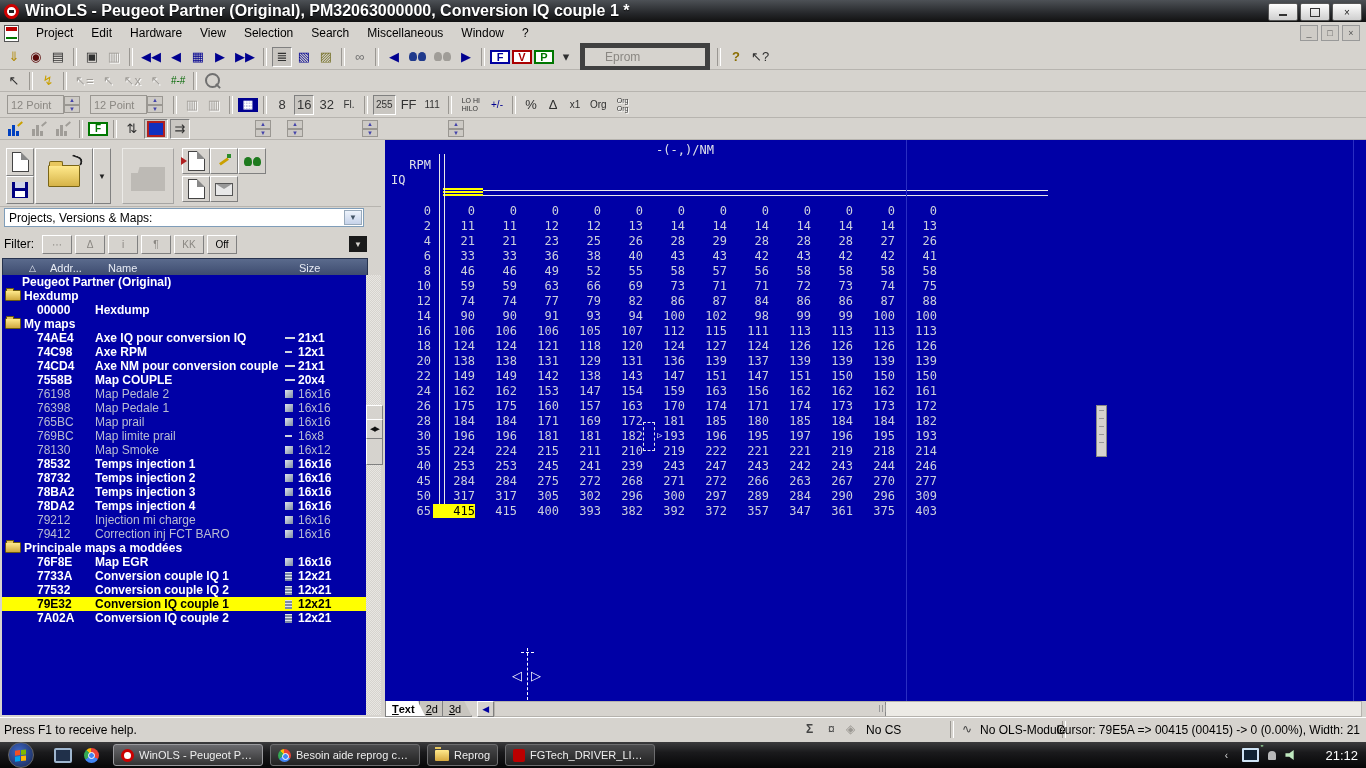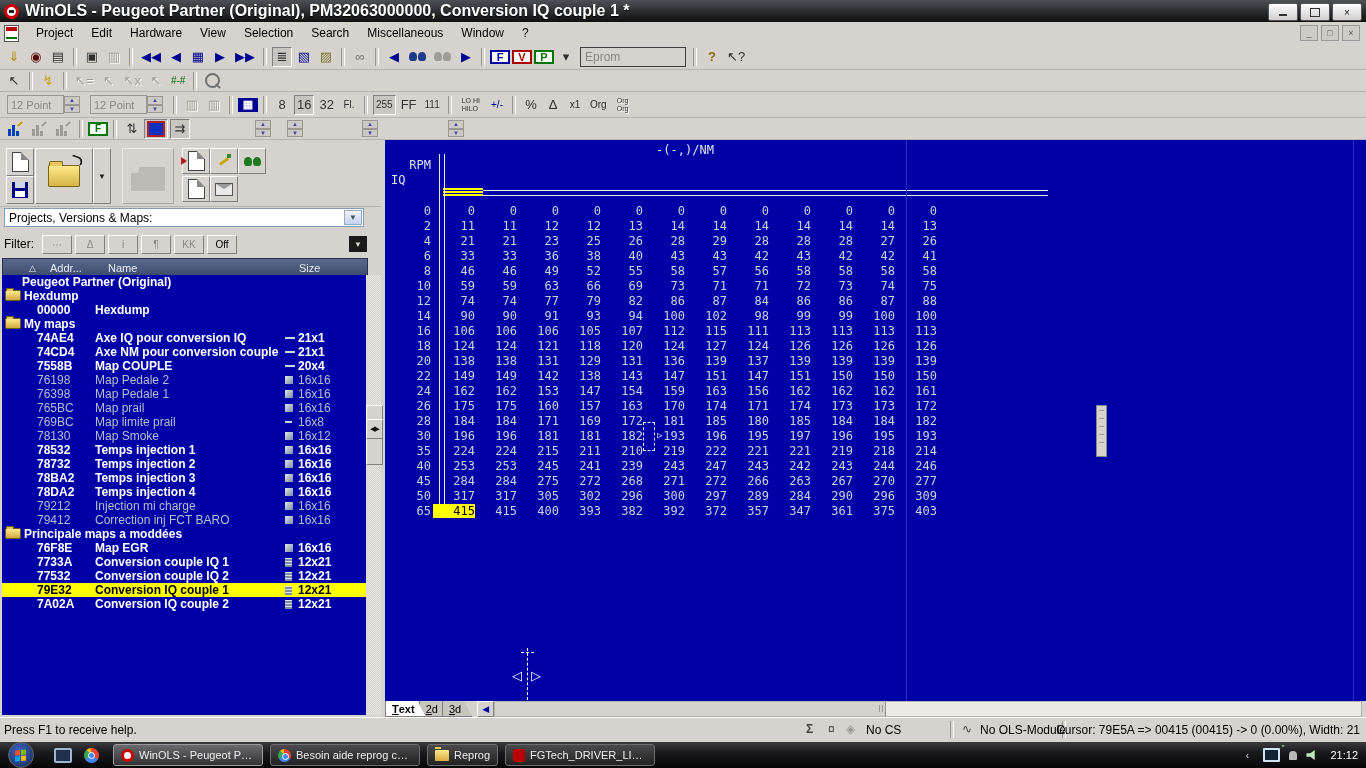--- a/index.html
+++ b/index.html
@@ -34,22 +34,22 @@
     font-size:13px;color:#333;margin:0 1px;border:1px solid transparent;box-sizing:border-box;padding:0 2px;}
   .tb-btn.small{font-size:10px;}
   .tb-btn.pressed{border-top:1px solid #808080;border-left:1px solid #808080;border-bottom:1px solid #fff;border-right:1px solid #fff;background:#c9c6c1;}
   .tb-btn.disabled{color:#a09d98;text-shadow:1px 1px 0 #fff;}
   .tb-sep{width:2px;height:18px;border-left:1px solid #9a9792;border-right:1px solid #fff;margin:0 4px;}
   .c-navy{color:#000090;} .c-yellow{color:#b08800;} .c-darkred{color:#5a0a0a;} .c-dark{color:#303030;}
   .c-gold{color:#caa000;} .c-green{color:#060;} .c-gray{color:#707070;} .c-olive{color:#77722a;} .c-help{color:#8a6d00;font-weight:bold;}
   .box-blue,.box-red,.box-green,.box-navy{font-weight:bold;font-size:11px;border:2px solid;width:16px;height:14px;background:#fff;}
   .box-blue{color:#0000a0;border-color:#0000a0;} .box-red{color:#a00;border-color:#a00;} .box-green{color:#070;border-color:#070;}
   .box-navy{color:#fff;border-color:#000090;background:#000090;}
-  .tb-combo{width:100px;height:18px;border:1px solid #404040;background:#d6d3ce;color:#8a8782;
-    font-size:12px;display:inline-flex;align-items:center;padding-left:4px;margin:0 3px;}
+  .tb-combo{width:100px;height:18px;border:5px solid #404040;background:#d6d3ce;color:#8a8782;
+    font-size:12px;display:inline-flex;align-items:center;padding-left:20px;margin:0 3px;}
   .tb-field{width:52px;height:17px;border:1px solid #9a9792;background:#d6d3ce;color:#8a8782;font-size:11px;
     display:inline-flex;align-items:center;padding-left:3px;margin-left:4px;}
   .spinner{width:16px;height:17px;display:inline-flex;flex-direction:column;margin-right:6px;}
   .spinner i{flex:1;border:1px solid #9a9792;background:#cdcac5;font-style:normal;font-size:6px;color:#4444aa;
     display:flex;align-items:center;justify-content:center;}
   .two-line{display:inline-flex;flex-direction:column;font-size:7px;line-height:8px;color:#333;align-items:flex-start;padding:0 2px;}
   .lens{width:11px;height:11px;border:2px solid #707070;border-radius:50%;position:relative;}
   .lens::after{content:"";position:absolute;width:6px;height:2px;background:#707070;transform:rotate(45deg);left:8px;top:10px;}
   .binoc{display:inline-flex;gap:1px;} .binoc b{width:8px;height:9px;border-radius:50% 50% 40% 40%;background:#203a8c;}
   .binoc.d b{background:#a09d98;}
@@ -178,21 +178,21 @@
   .ti-winols{width:13px;height:13px;border-radius:50%;background:#fff;border:3px solid #c00;box-sizing:border-box;flex:none;}
   .ti-folder{width:14px;height:11px;background:linear-gradient(#ffe98c,#d6a93e);border-radius:1px;flex:none;position:relative;}
   .ti-folder::before{content:"";position:absolute;left:0;top:-3px;width:6px;height:2px;background:#e8c75e;}
   .ti-pdf{width:12px;height:13px;background:#b00;border-radius:2px;flex:none;}
   .tray{position:absolute;right:0;top:0;height:26px;display:flex;align-items:center;gap:9px;padding-right:8px;}
   .chevb{color:#ddd;font-size:10px;width:14px;text-align:center;}
   .tr-mon{width:13px;height:10px;border:2px solid #cfe3f5;border-radius:1px;background:#123;position:relative;}
   .tr-mon::after{content:"”";position:absolute;right:-6px;top:-7px;color:#9fe49f;font-size:9px;}
   .bell{width:8px;height:9px;background:#b9b9b9;border-radius:4px 4px 1px 1px;}
   .spk{width:11px;height:11px;background:#bfe8bf;clip-path:polygon(0 35%,35% 35%,75% 5%,75% 95%,35% 65%,0 65%);}
-  .clock{color:#fff;font-size:11px;margin-left:4px;}
+  .clock{color:#fff;font-size:13px;margin-left:20px;}
 </style>
 </head>
 <body>
 
 <div class="screen">
 
   <div class="titlebar">
     <span class="app-icon"></span>
     <span class="title-text">WinOLS - Peugeot Partner (Original), PM32063000000, Conversion IQ couple 1 *</span>
     <span class="winbtns">
@@ -435,20 +435,26 @@
         </div>
         <div class="trow b">
           <span class="tfold"></span>
           <span class="fnm">My maps</span>
         </div>
         <div class="trow b">
           <span class="addr">74AE4</span>
           <span class="nm">Axe IQ pour conversion IQ</span>
           <span class="szic dash"></span>
           <span class="sz">21x1</span>
+        </div>
+        <div class="trow b">
+          <span class="addr">74C98</span>
+          <span class="nm">Axe RPM</span>
+          <span class="szic dash-sm"></span>
+          <span class="sz">12x1</span>
         </div>
         <div class="trow b">
           <span class="addr">74CD4</span>
           <span class="nm">Axe NM pour conversion couple</span>
           <span class="szic dash"></span>
           <span class="sz">21x1</span>
         </div>
         <div class="trow b">
           <span class="addr">7558B</span>
           <span class="nm">Map COUPLE</span>

